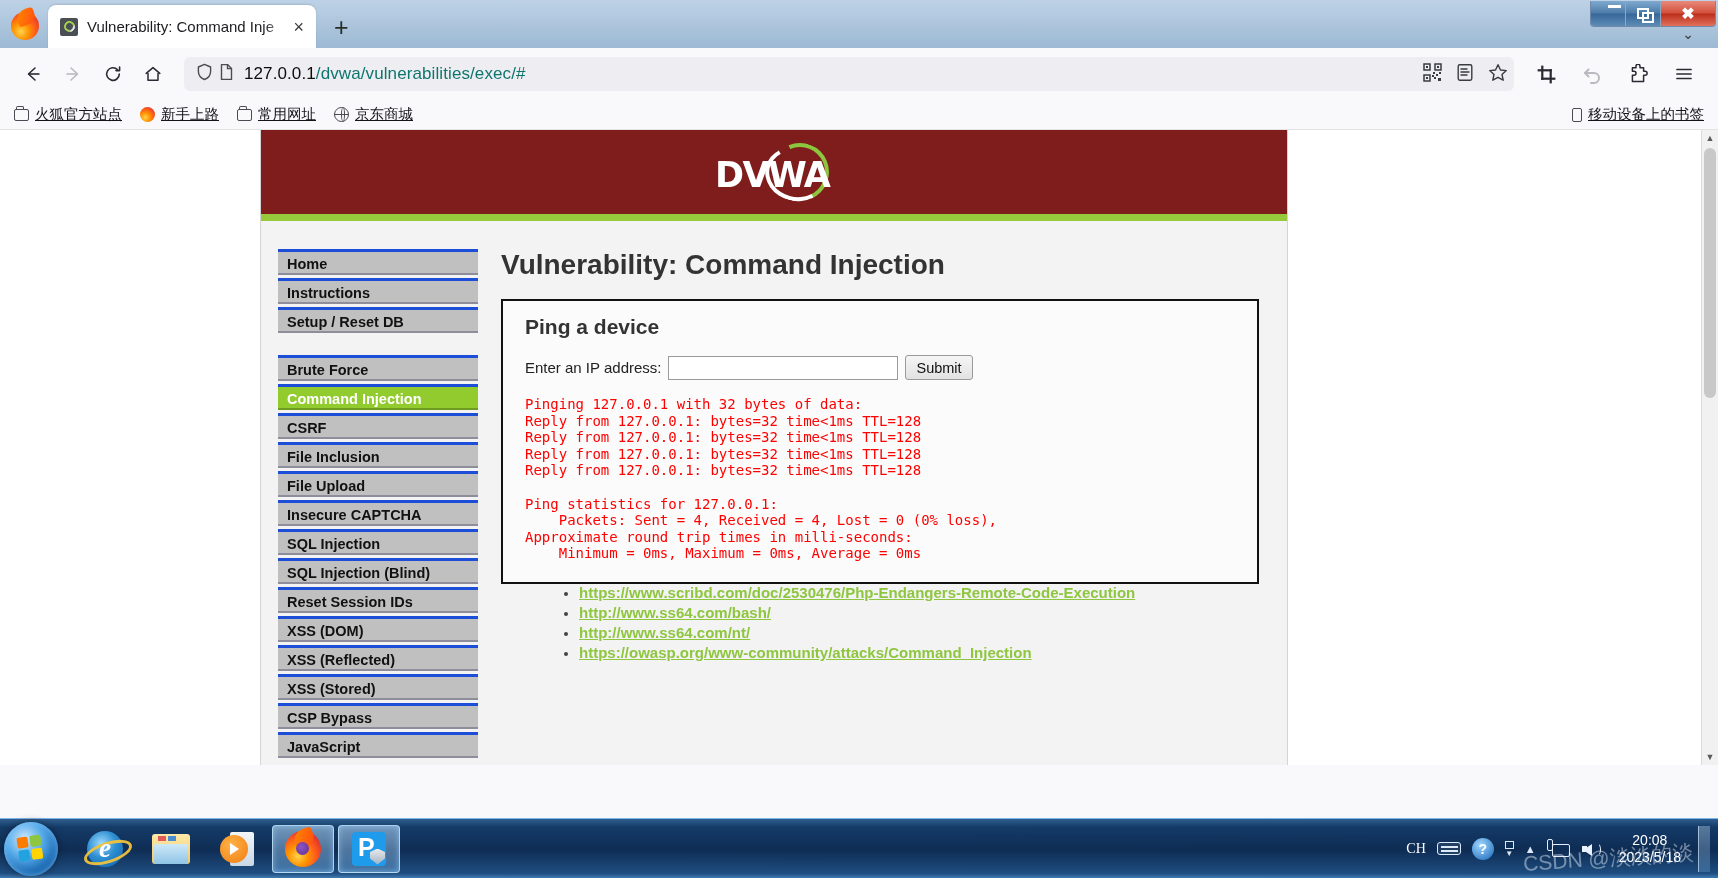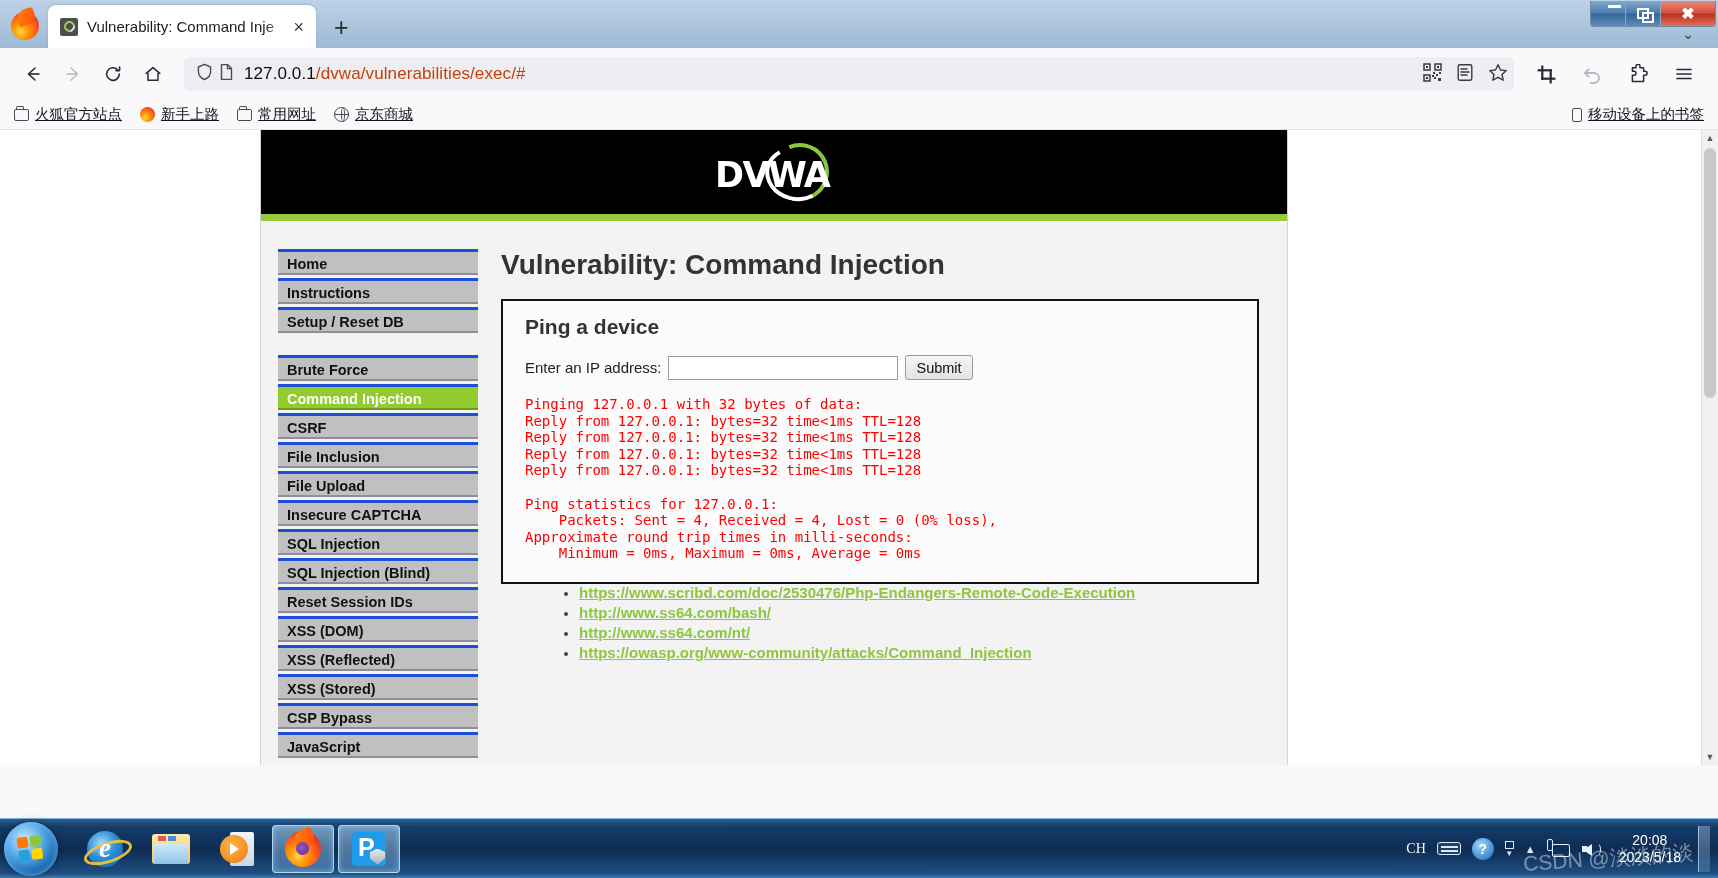--- a/index.html
+++ b/index.html
@@ -119,21 +119,21 @@
   .navbtn svg { display:block; }
   .urlbar {
     flex: 1 1 auto; height: 34px; margin: 0 10px;
     background: #eeeef2; border-radius: 6px;
     display: flex; align-items: center; padding: 0 8px;
     position: relative;
   }
   .urlbar .shield { margin: 0 6px 0 4px; color:#4b4b54; }
   .urlbar .page-ic { margin-right: 10px; color:#4b4b54; }
   .url-text { font-size: 17px; color: #0c0c0d; letter-spacing: .1px; white-space:nowrap;}
-  .url-text .dim { color: #c2410c; }
+  .url-text .dim { color: #0f766e; }
   .url-right {
     position: absolute; right: 6px; top: 0; bottom: 0;
     display: flex; align-items: center; gap: 14px; color:#3a3a42;
   }
   .toolbar-end { display: flex; align-items: center; gap: 6px; }
   .toolbar-end .navbtn { width: 40px; }
 
   
   .bookmarks {
     height: 30px; background: #f9f9fb;
@@ -170,21 +170,21 @@
   .page-area {
     flex: 1 1 auto; position: relative; background: #ffffff;
   }
   
   .dvwa {
     position: absolute; left: 260px; top: 0; width: 1028px; min-height: 635px;
     background: #f3f3f3;
     border-left: 1px solid #d4d4d4; border-right: 1px solid #d4d4d4;
   }
   .dvwa-header {
-    height: 84px; background: #000000;
+    height: 84px; background: #7f1d1d;
     display: flex; align-items: center; justify-content: center;
   }
   .dvwa-logo { position: relative; width: 150px; height: 62px; }
   .dvwa-logo .word {
     position:absolute; left: 16px; top: 14px;
     font-family: "DejaVu Sans", sans-serif;
     font-weight: 800; font-size: 35px; color: #fff; letter-spacing: -1.5px;
   }
   .dvwa-logo .ring1 {
     position:absolute; left: 72px; top: 2px; width: 58px; height: 58px;

